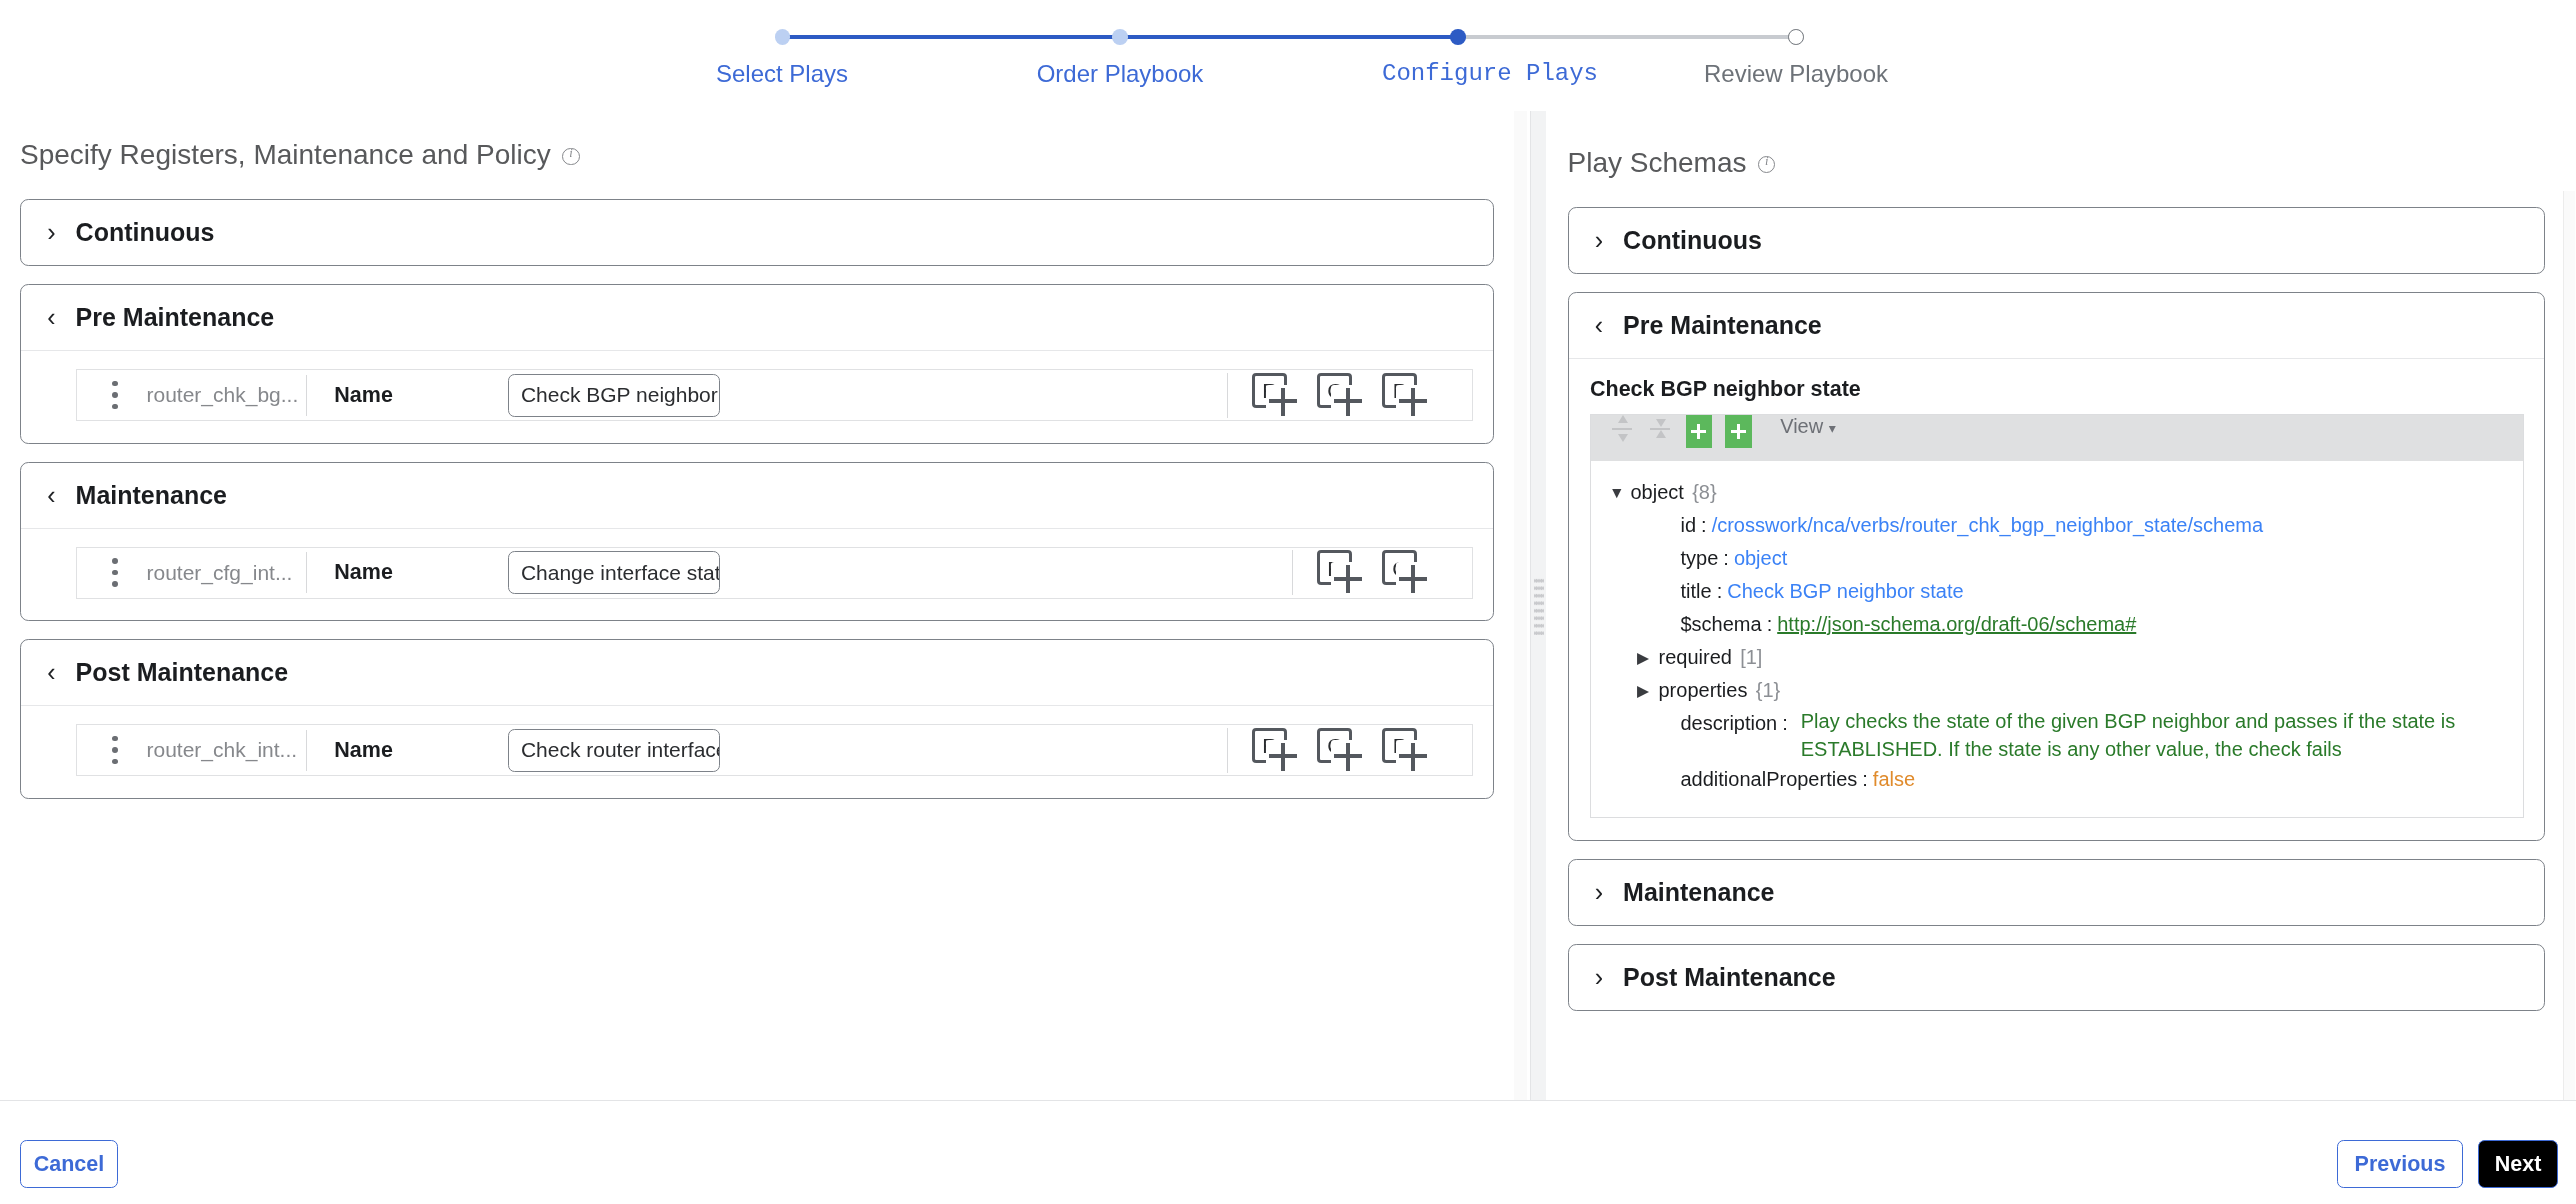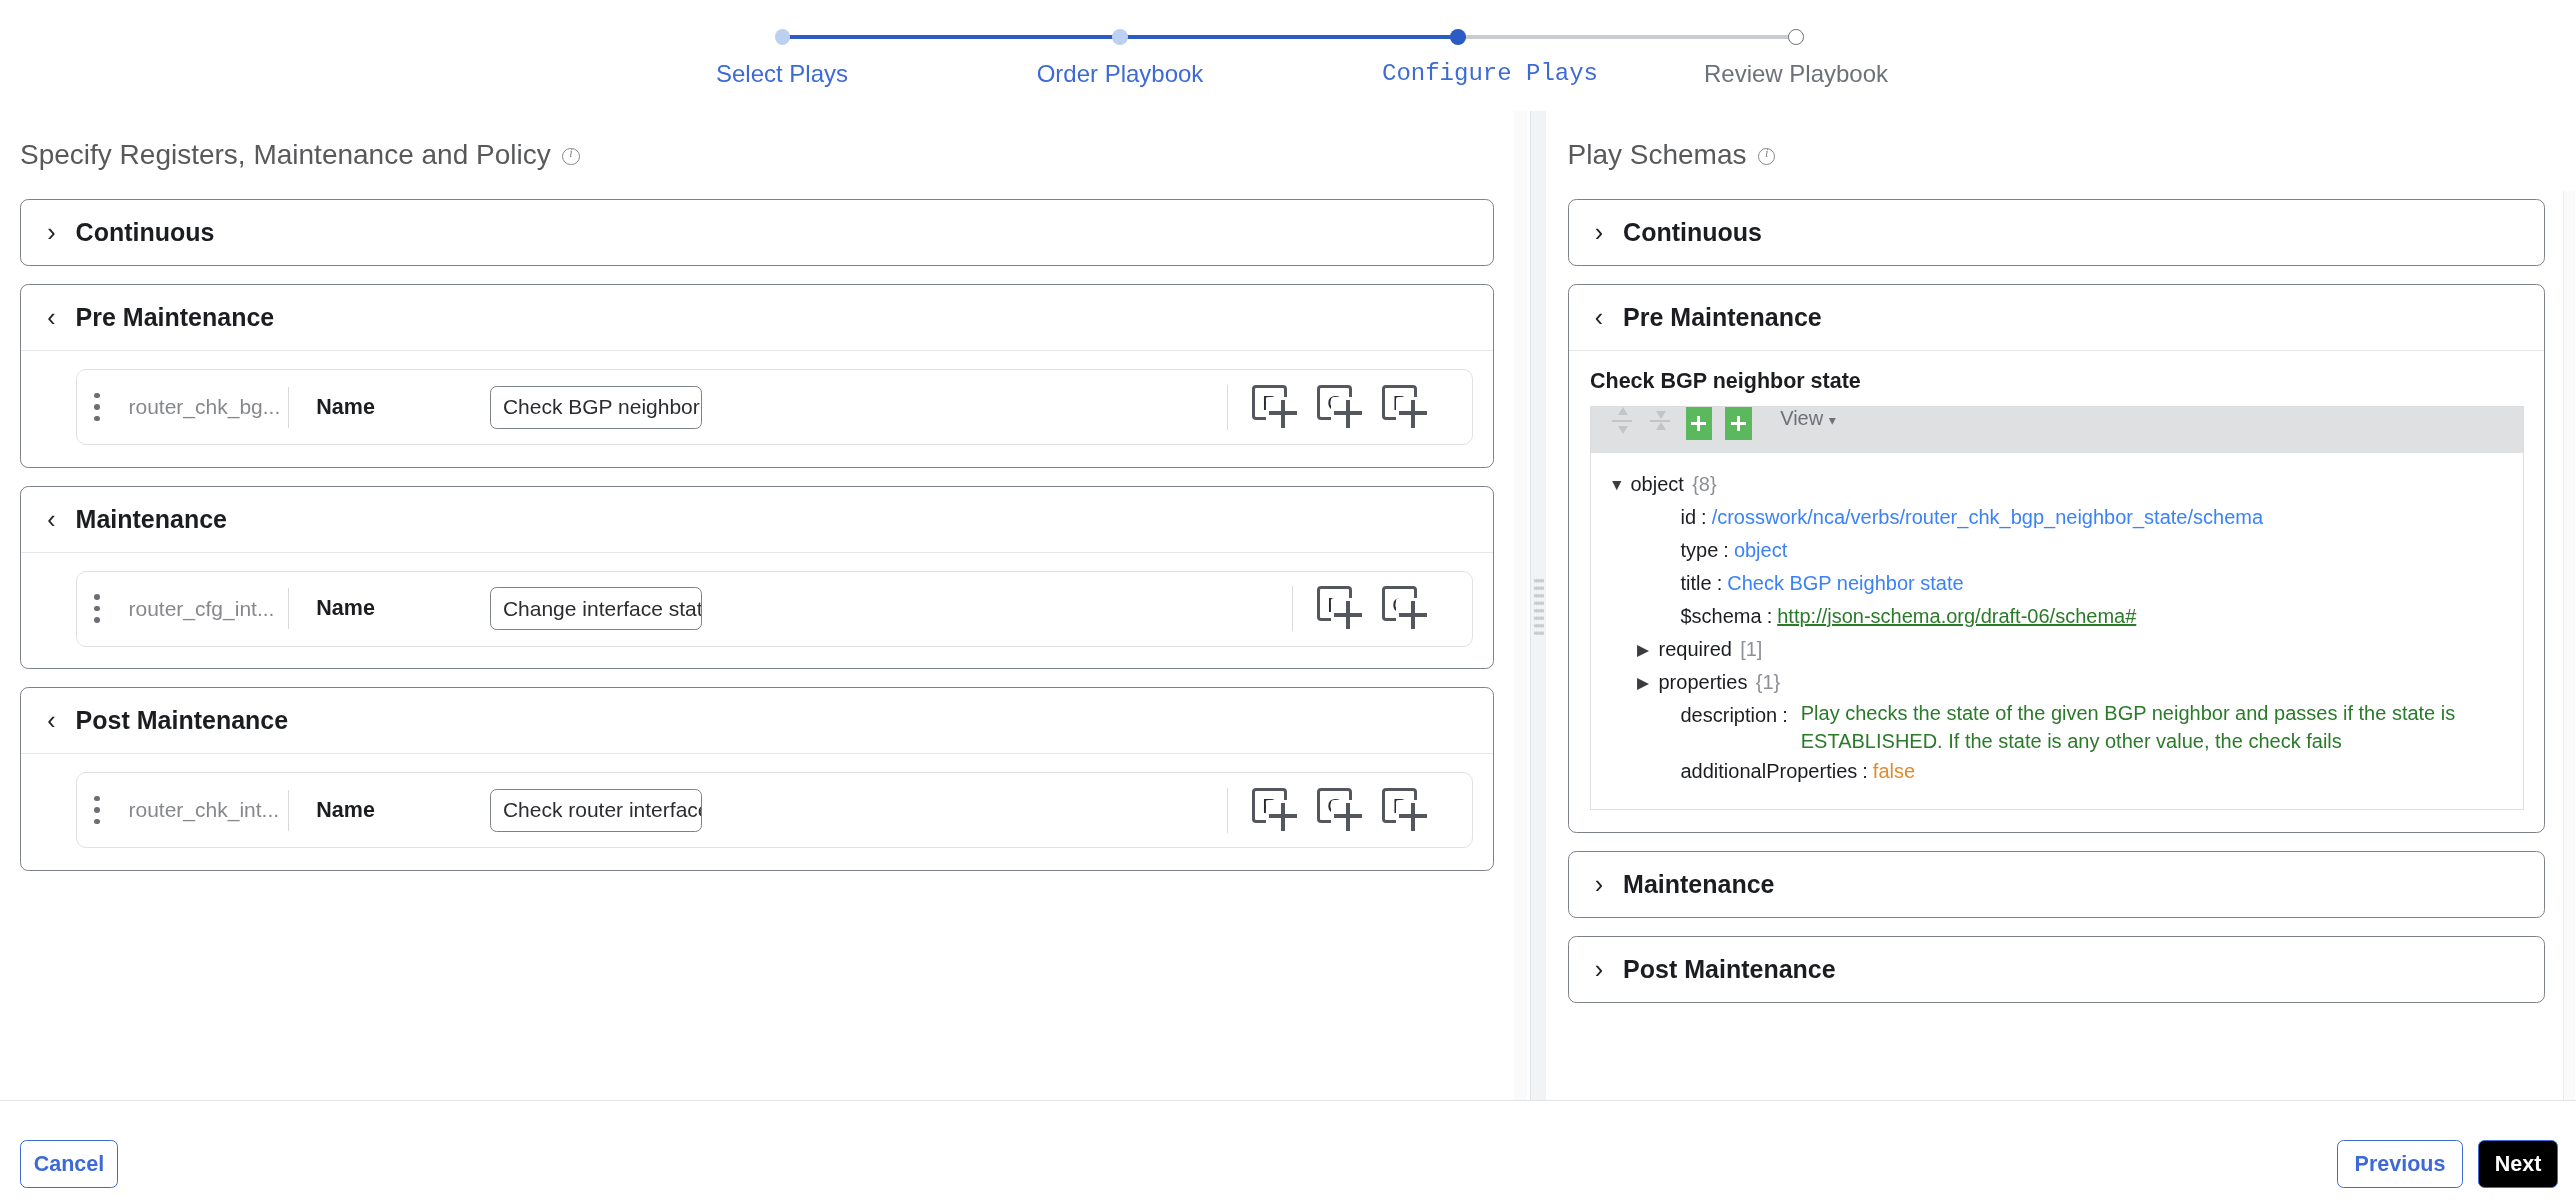--- a/index.html
+++ b/index.html
@@ -40,21 +40,21 @@
   }
   .step-label.todo { color: #6d7278; }
 
   
   .panel-left {
     position: absolute; left: 0; top: 111px; width: 1531px; height: 989px;
     background: #fff; border-right: 0.8px solid #e3e4e6;
     overflow: hidden;
   }
   .panel-right {
-    position: absolute; left: 1546px; top: 111px; width: 1030px; height: 989px;
+    position: absolute; left: 1546px; top: 119px; width: 1030px; height: 989px;
     background: #fff; overflow: hidden;
   }
   .panel-title {
     font-size: 28px; color: #58595b; font-weight: 400;
     display: flex; align-items: center; gap: 11.6px;
   }
   .left-title  { position: absolute; left: 20px; top: 28px; }
   .right-title { position: absolute; left: 21.5px; top: 28px; }
 
   .info-icon {
@@ -80,22 +80,22 @@
     font-size: 25px; color: #1f2124; width: 15px; text-align: center;
     line-height: 1;
   }
   .card-title {
     font-size: 25px; font-weight: bold; color: #1b1d20;
   }
   .card-body { border-top: 0.8px solid #e6e7e9; padding: 18px 20px 21.5px 55px; }
 
   
   .play-row {
-    border: 0.8px solid #e0e1e3; border-radius: 10px; background: #fff;
-    height: 76px; display: flex; align-items: center; padding: 0 0 0 15px;
+    border: 0.8px solid #e0e1e3; border-radius: 0; background: #fff;
+    height: 52px; display: flex; align-items: center; padding: 0 0 0 33px;
   }
   .drag-dots {
     width: 10px; display: flex; flex-direction: column; gap: 5.8px;
     align-items: center; cursor: grab; margin-right: 26.5px;
   }
   .drag-dots span {
     width: 5.8px; height: 5.8px; border-radius: 50%; background: #6b6e73;
     display: block;
   }
   .play-id {

